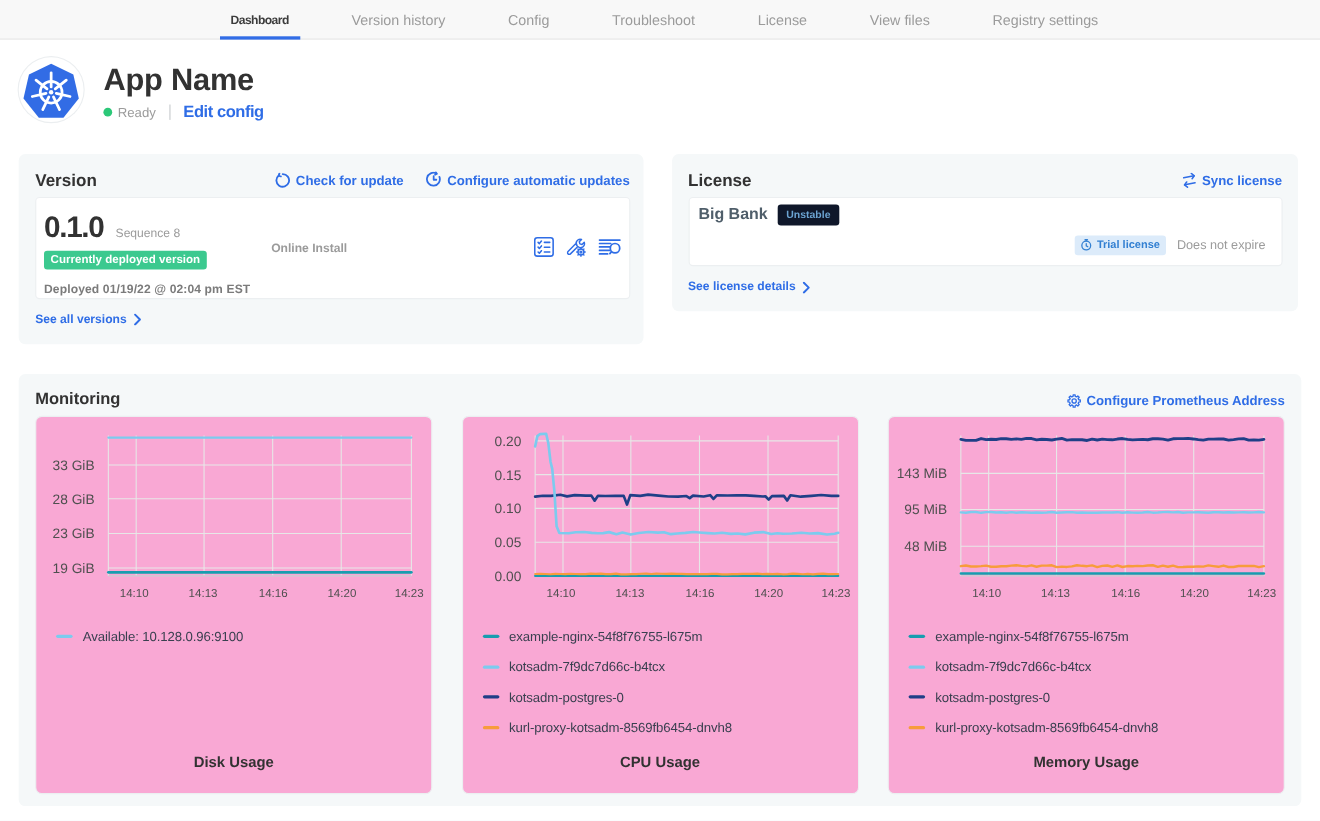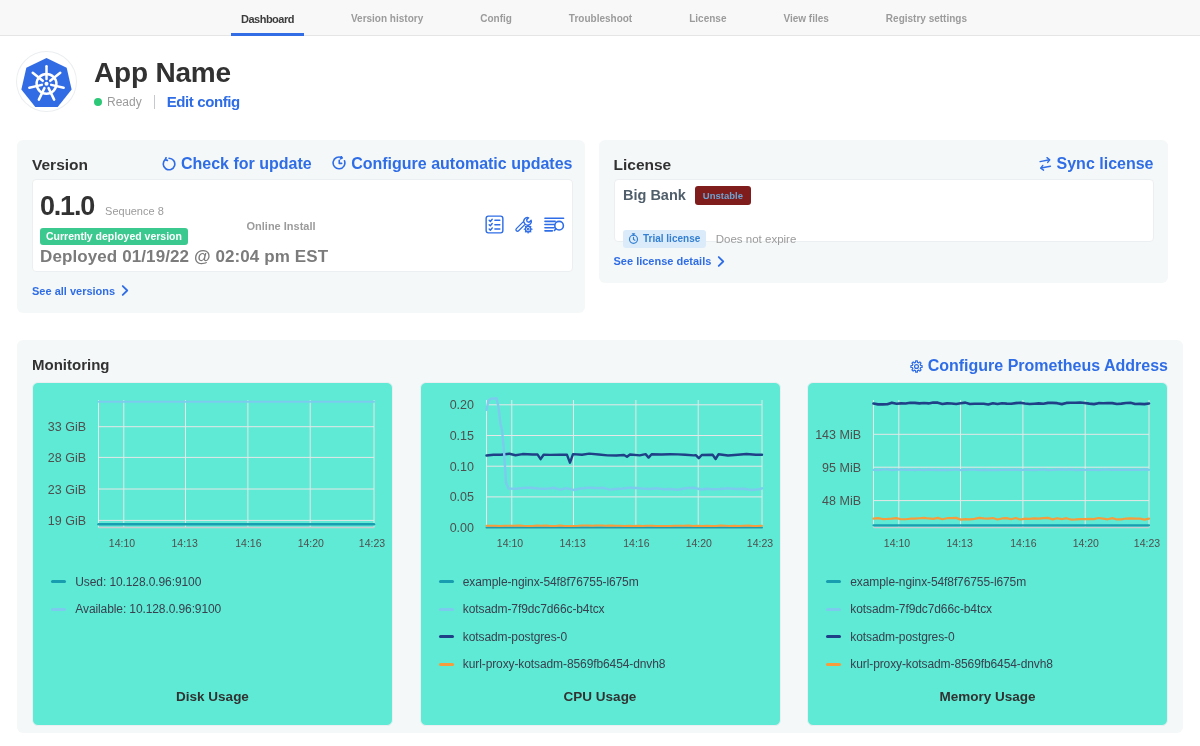--- a/index.html
+++ b/index.html
@@ -1,66 +1,66 @@
 <!DOCTYPE html>
 <html><head>
 <meta charset="utf-8">
 <style>
 * { margin:0; padding:0; box-sizing:border-box; }
 html,body { width:1200px; background:#fff; font-family:"Liberation Sans", sans-serif; }
 a { text-decoration:none; }
 .nav { height:36px; background:#f8f8f8; border-bottom:1px solid #e5e5e5; display:flex; justify-content:center; padding-left:8px; }
-.tab { font-size:10px; color:#9b9b9b; height:36px; line-height:38px; padding:0 10px; margin:0 18.5px; border-bottom:3px solid transparent; font-weight:700; }
+.tab { font-size:13px; color:#9b9b9b; height:36px; line-height:38px; padding:0 10px; margin:0 18.5px; border-bottom:3px solid transparent; font-weight:400; }
 .tab.active { color:#3c3c3c; font-weight:700; font-size:11px; letter-spacing:-0.5px; border-bottom-color:#326de6; }
 .hdr { display:flex; align-items:flex-start; padding:16px 0 0 17px; }
 .ec { color:#2f6de6; font-weight:700; font-size:15px; letter-spacing:-0.4px; }
 .appicon { width:59px; height:59px; border-radius:50%; background:#fff; box-shadow:0 0 0 1px #ebeef0; display:flex; align-items:center; justify-content:center; }
 .hdr-text { margin-left:18px; }
 h1 { font-size:28px; font-weight:700; color:#323232; letter-spacing:-0.2px; margin-top:5px; }
 .sub { display:flex; align-items:center; margin-top:4px; font-size:12px; }
 .dot { width:8px; height:8px; border-radius:50%; background:#2cc878; margin-right:5px; }
 .ready { color:#9b9b9b; }
 .pipe { width:1px; height:14px; background:#c6c9cc; margin:0 12px; }
-.row { display:flex; padding:0 17px; margin-top:29px; gap:14px; }
+.row { display:flex; padding:0 17px; margin-top:29px; gap:26px; }
 .card { background:#f5f8f9; border-radius:6px; }
 .vcard { width:568px; height:173px; padding:16px 12.5px 0 15px; }
 .lcard { width:569px; height:143px; padding:16px 14.5px 0; }
 .card-head { display:flex; align-items:center; justify-content:space-between; }
 .card-head h2 { font-size:15.5px; font-weight:700; color:#323232; }
 .head-actions { display:flex; align-items:center; margin-top:-3px; }
-.act { display:flex; align-items:center; font-size:16px; font-weight:700; color:#2f6de6; }
+.act { display:flex; align-items:center; font-size:12px; font-weight:700; color:#2f6de6; }
 .act svg { margin-right:5px; }
 .act + .act { margin-left:20px; }
 .inner { background:#fff; border:1px solid #eceff1; border-radius:4px; margin-top:5px; }
 .v-inner { height:93px; display:flex; align-items:center; padding:0 7px; }
 .v-left { width:206.5px; align-self:flex-start; margin-top:10.5px; }
 .vline { display:flex; align-items:baseline; }
 .vnum { font-size:27px; font-weight:700; color:#323232; letter-spacing:-1.2px; }
 .seq { font-size:11px; color:#9b9b9b; margin-left:11px; font-weight:400; }
 .badge-green { display:inline-block; background:#3cc98f; color:#fff; font-size:10.5px; font-weight:700; border-radius:3px; padding:3px 6px; line-height:11px; margin-top:6.5px; }
-.deployed { font-size:17px; color:#7b7b7b; font-weight:700; margin-top:2px; letter-spacing:0.1px; white-space:nowrap; }
+.deployed { font-size:11px; color:#7b7b7b; font-weight:700; margin-top:12px; letter-spacing:0.1px; white-space:nowrap; }
 .online { font-size:11px; color:#9b9b9b; font-weight:700; }
 .vicons { margin-left:auto; display:flex; align-items:center; gap:11px; margin-top:-1.5px; }
 .see { display:flex; align-items:center; font-size:11px; font-weight:700; color:#2f6de6; margin-top:12.5px; }
 .lcard .see { margin-top:13px; }
 .see svg { margin-left:6px; }
 .l-inner { height:63px; padding:5.5px 14px 0 8.5px; }
 .bigbank-row { display:flex; align-items:center; }
 .bigbank { font-size:14.5px; font-weight:700; color:#4f5e6a; }
-.unstable { font-size:9.5px; font-weight:600; color:#6ca4d3; background:#7f1d1d; border-radius:3px; padding:4px 8px; margin-left:9px; }
-.lic-row { display:flex; align-items:center; margin-top:25px; }
+.unstable { font-size:9.5px; font-weight:600; color:#6ca4d3; background:#0f172a; border-radius:3px; padding:4px 8px; margin-left:9px; }
+.lic-row { display:flex; align-items:center; margin-top:9px;justify-content:flex-end; }
 .trial { display:flex; align-items:center; font-size:10px; font-weight:700; color:#3380d2; background:#dcebfa; border-radius:3px; padding:0 6px 0 5px; height:18px; }
 .trial svg { margin-right:4px; }
 .noexp { font-size:11.5px; color:#9b9b9b; margin-left:9.5px; }
 .mon { margin:27px 17px 0; background:#f5f8f9; border-radius:6px; height:393px; padding:14px 15px 0; }
 .mon-head { display:flex; align-items:center; justify-content:space-between; }
 .mon-head .act { margin-top:3px; }
 .mon-head h2 { font-size:15px; font-weight:700; color:#323232; }
 .charts { display:flex; margin-top:7px; gap:26.5px; }
-.chart-card { width:361px; height:344px; background:#5eead4; border:1px solid #eceff1; border-radius:6px; position:relative; overflow:hidden; }
+.chart-card { width:361px; height:344px; background:#f9a8d4; border:1px solid #eceff1; border-radius:6px; position:relative; overflow:hidden; }
 .legend { padding:16.5px 0 0 18.3px; }
 .leg-row { display:flex; align-items:center; height:20px; margin-bottom:7.6px; }
 .leg-dash { width:15px; height:3px; border-radius:2px; margin-right:9px; }
 .leg-txt { font-size:12px; color:#3a4050; letter-spacing:-0.1px; }
 .chart-title { position:absolute; top:306px; left:0; right:0; text-align:center; font-size:13.5px; font-weight:700; color:#323232; }
 </style>
 </head>
 <body>
 <div class="nav">
   <span class="tab active">Dashboard</span>
@@ -225,24 +225,20 @@
           <text x="89" y="164" font-size="10.5" fill="#4f4f4f" text-anchor="middle" font-family="Liberation Sans, sans-serif">14:10</text>
           <text x="151.6" y="164" font-size="10.5" fill="#4f4f4f" text-anchor="middle" font-family="Liberation Sans, sans-serif">14:13</text>
           <text x="215.4" y="164" font-size="10.5" fill="#4f4f4f" text-anchor="middle" font-family="Liberation Sans, sans-serif">14:16</text>
           <text x="277.8" y="164" font-size="10.5" fill="#4f4f4f" text-anchor="middle" font-family="Liberation Sans, sans-serif">14:20</text>
           <text x="339" y="164" font-size="10.5" fill="#4f4f4f" text-anchor="middle" font-family="Liberation Sans, sans-serif">14:23</text>
           <path d="M65.5 18.80 L70.1 18.80 L74.7 18.80 L79.3 18.80 L83.9 18.80 L88.5 18.80 L93.0 18.80 L97.6 18.80 L102.2 18.80 L106.8 18.80 L111.4 18.80 L116.0 18.80 L120.6 18.80 L125.2 18.80 L129.8 18.80 L134.4 18.80 L139.0 18.80 L143.6 18.80 L148.2 18.80 L152.7 18.80 L157.3 18.80 L161.9 18.80 L166.5 18.80 L171.1 18.80 L175.7 18.80 L180.3 18.80 L184.9 18.80 L189.5 18.80 L194.1 18.80 L198.7 18.80 L203.2 18.80 L207.8 18.80 L212.4 18.80 L217.0 18.80 L221.6 18.80 L226.2 18.80 L230.8 18.80 L235.4 18.80 L240.0 18.80 L244.6 18.80 L249.2 18.80 L253.8 18.80 L258.4 18.80 L262.9 18.80 L267.5 18.80 L272.1 18.80 L276.7 18.80 L281.3 18.80 L285.9 18.80 L290.5 18.80 L295.1 18.80 L299.7 18.80 L304.3 18.80 L308.9 18.80 L313.4 18.80 L318.0 18.80 L322.6 18.80 L327.2 18.80 L331.8 18.80 L336.4 18.80 L341.0 18.80" fill="none" stroke="#7ccbee" stroke-width="2.0" stroke-linejoin="round" stroke-linecap="round"></path>
           <path d="M65.5 141.30 L70.1 141.30 L74.7 141.30 L79.3 141.30 L83.9 141.30 L88.5 141.30 L93.0 141.30 L97.6 141.30 L102.2 141.30 L106.8 141.30 L111.4 141.30 L116.0 141.30 L120.6 141.30 L125.2 141.30 L129.8 141.30 L134.4 141.30 L139.0 141.30 L143.6 141.30 L148.2 141.30 L152.7 141.30 L157.3 141.30 L161.9 141.30 L166.5 141.30 L171.1 141.30 L175.7 141.30 L180.3 141.30 L184.9 141.30 L189.5 141.30 L194.1 141.30 L198.7 141.30 L203.2 141.30 L207.8 141.30 L212.4 141.30 L217.0 141.30 L221.6 141.30 L226.2 141.30 L230.8 141.30 L235.4 141.30 L240.0 141.30 L244.6 141.30 L249.2 141.30 L253.8 141.30 L258.4 141.30 L262.9 141.30 L267.5 141.30 L272.1 141.30 L276.7 141.30 L281.3 141.30 L285.9 141.30 L290.5 141.30 L295.1 141.30 L299.7 141.30 L304.3 141.30 L308.9 141.30 L313.4 141.30 L318.0 141.30 L322.6 141.30 L327.2 141.30 L331.8 141.30 L336.4 141.30 L341.0 141.30" fill="none" stroke="#179daf" stroke-width="2.4" stroke-linejoin="round" stroke-linecap="round"></path>
         </svg>
       <div class="legend">
         <div class="leg-row">
-            <span class="leg-dash" style="background:#179daf;"></span>
-            <span class="leg-txt">Used: 10.128.0.96:9100</span>
-          </div>
-        <div class="leg-row">
             <span class="leg-dash" style="background:#7ccbee;"></span>
             <span class="leg-txt">Available: 10.128.0.96:9100</span>
           </div>
       </div>
       <div class="chart-title">Disk Usage</div>
     </div>
     <div class="chart-card">
       <svg class="plot" width="361" height="168" viewBox="0 0 361 168">
           <line x1="65.5" y1="17" x2="65.5" y2="144.5" stroke="#e7e7e7" stroke-width="1"></line>
           <line x1="90.8" y1="17" x2="90.8" y2="144.5" stroke="#e7e7e7" stroke-width="1"></line>

